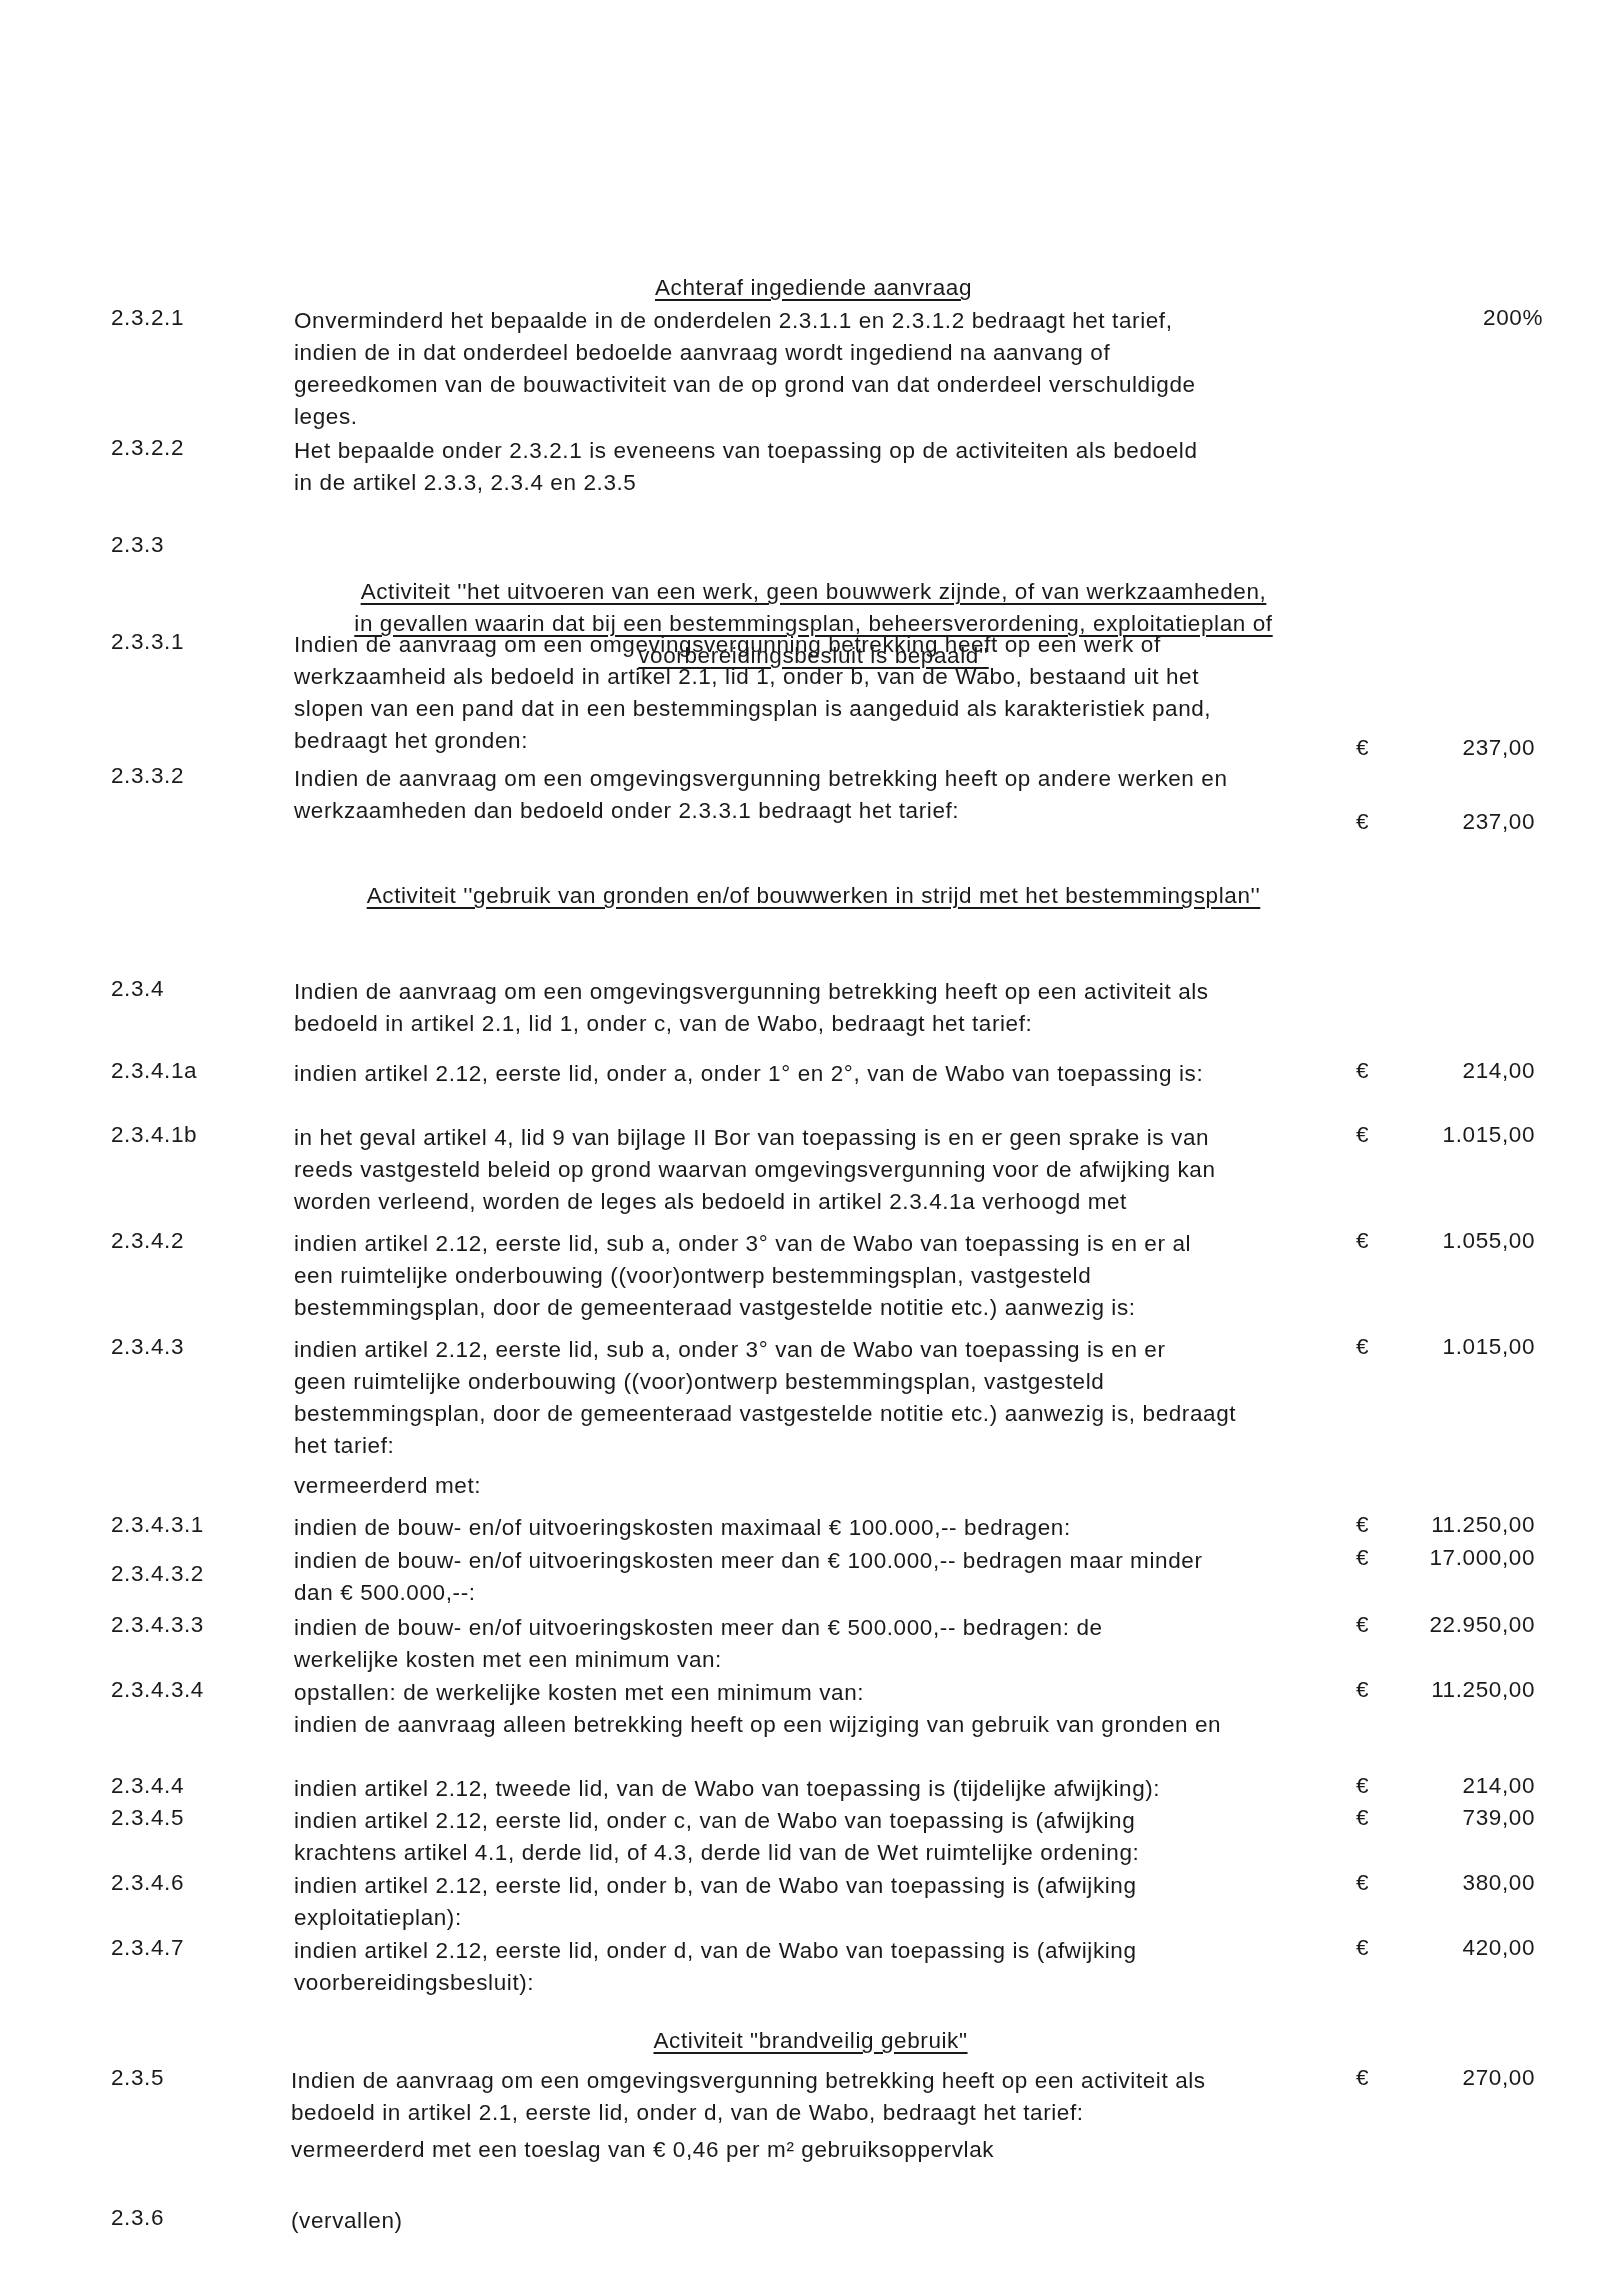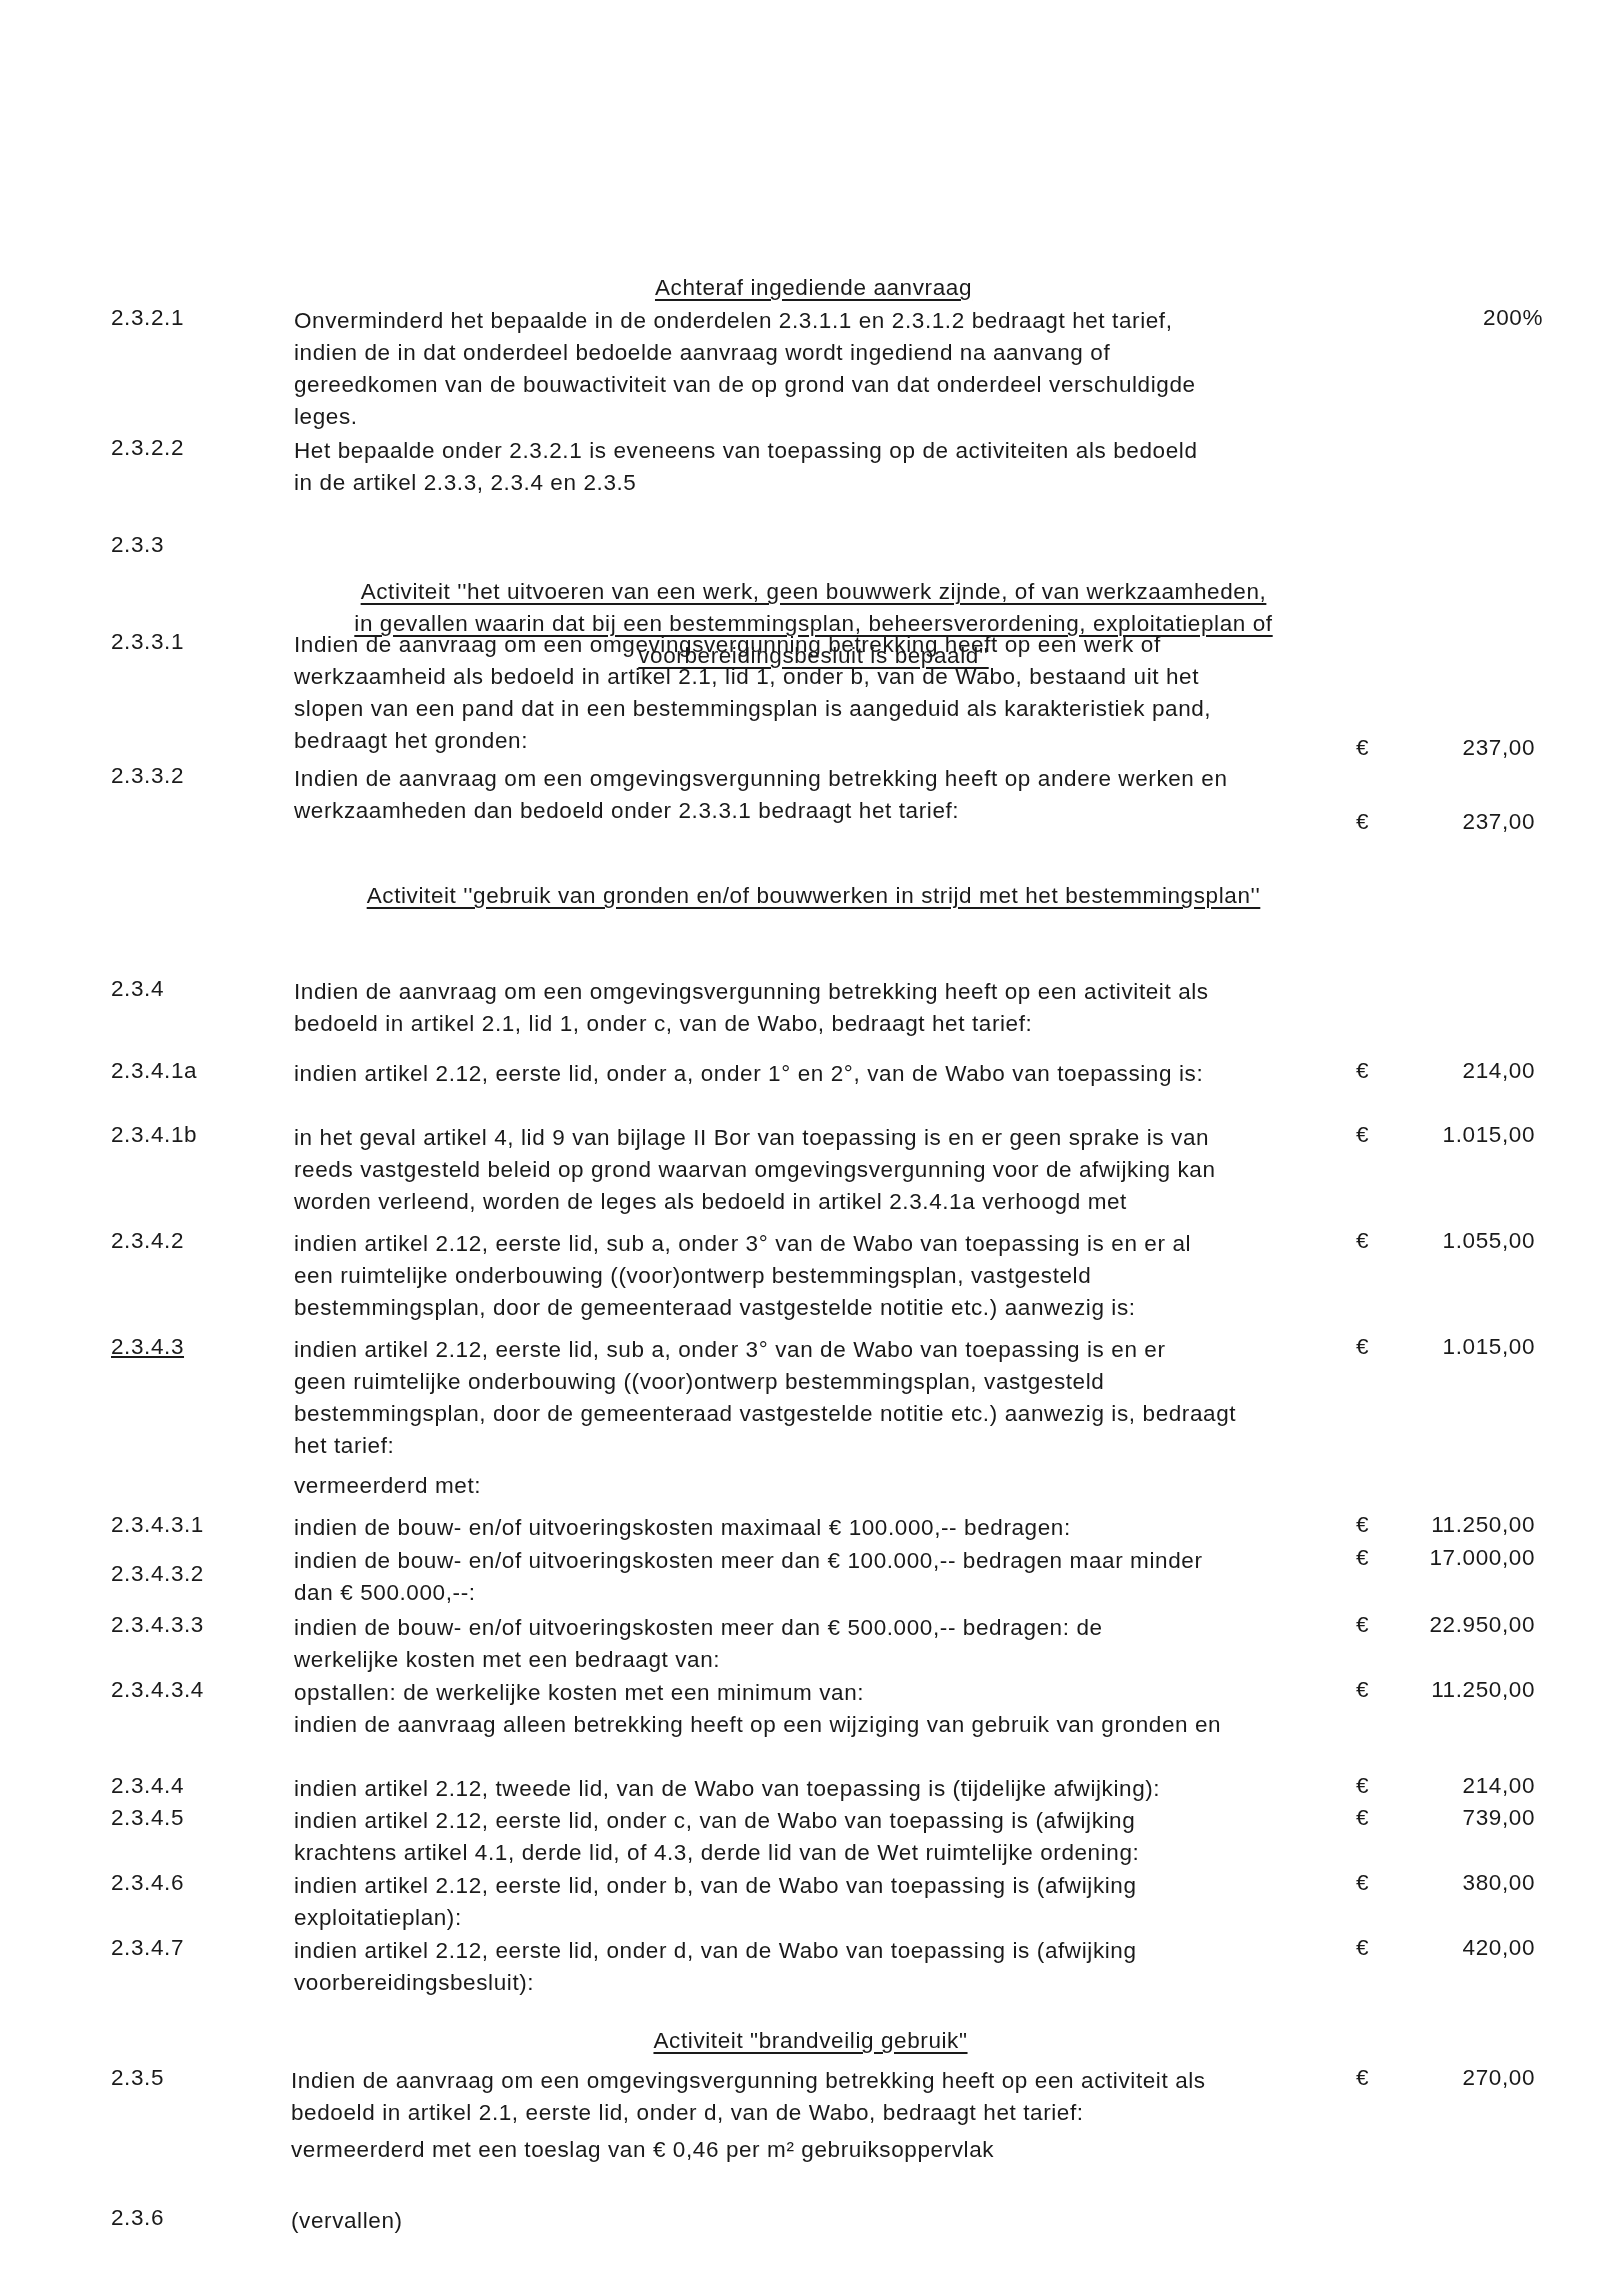--- a/index.html
+++ b/index.html
@@ -92,21 +92,21 @@
 
   <div class="num" style="top:1228px;">2.3.4.2</div>
   <div class="txt" style="top:1228px;">
     <span class="line">indien artikel 2.12, eerste lid, sub a, onder 3° van de Wabo van toepassing is en er al</span>
     <span class="line">een ruimtelijke onderbouwing ((voor)ontwerp bestemmingsplan, vastgesteld</span>
     <span class="line">bestemmingsplan, door de gemeenteraad vastgestelde notitie etc.) aanwezig is:</span>
   </div>
   <div class="eur" style="top:1228px;">€</div>
   <div class="amt" style="top:1228px;">1.055,00</div>
 
-  <div class="num" style="top:1334px;text-decoration:underline;">2.3.4.3</div>
+  <div class="num" style="top:1334px;">2.3.4.3</div>
   <div class="txt" style="top:1334px;">
     <span class="line">indien artikel 2.12, eerste lid, sub a, onder 3° van de Wabo van toepassing is en er</span>
     <span class="line">geen ruimtelijke onderbouwing ((voor)ontwerp bestemmingsplan, vastgesteld</span>
     <span class="line">bestemmingsplan, door de gemeenteraad vastgestelde notitie etc.) aanwezig is, bedraagt</span>
     <span class="line">het tarief:</span>
   </div>
   <div class="eur" style="top:1334px;">€</div>
   <div class="amt" style="top:1334px;">1.015,00</div>
   <div class="txt" style="top:1470px;">vermeerderd met:</div>
 
@@ -121,21 +121,21 @@
   <div class="txt" style="top:1545px;">
     <span class="line">indien de bouw- en/of uitvoeringskosten meer dan € 100.000,-- bedragen maar minder</span>
     <span class="line">dan € 500.000,--:</span>
   </div>
   <div class="eur" style="top:1545px;">€</div>
   <div class="amt" style="top:1545px;">17.000,00</div>
 
   <div class="num" style="top:1612px;">2.3.4.3.3</div>
   <div class="txt" style="top:1612px;">
     <span class="line">indien de bouw- en/of uitvoeringskosten meer dan €  500.000,-- bedragen: de</span>
-    <span class="line">werkelijke kosten met een bedraagt van:</span>
+    <span class="line">werkelijke kosten met een minimum van:</span>
   </div>
   <div class="eur" style="top:1612px;">€</div>
   <div class="amt" style="top:1612px;">22.950,00</div>
 
   <div class="num" style="top:1677px;">2.3.4.3.4</div>
   <div class="txt" style="top:1677px;">
     <span class="line">opstallen: de werkelijke kosten met een minimum van:</span>
     <span class="line">indien de aanvraag alleen betrekking heeft op een wijziging van gebruik van gronden en</span>
   </div>
   <div class="eur" style="top:1677px;">€</div>

